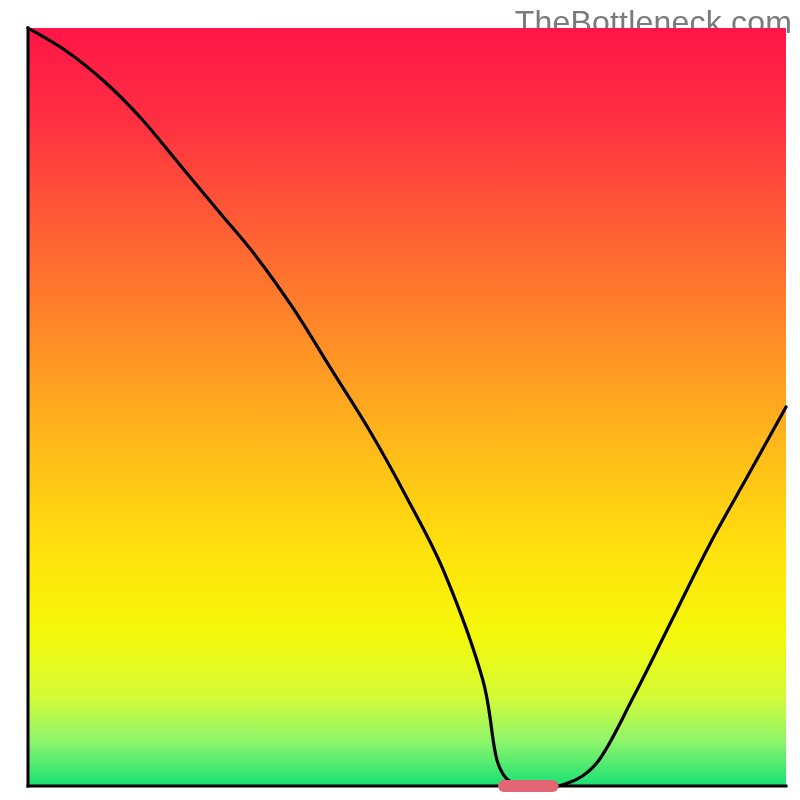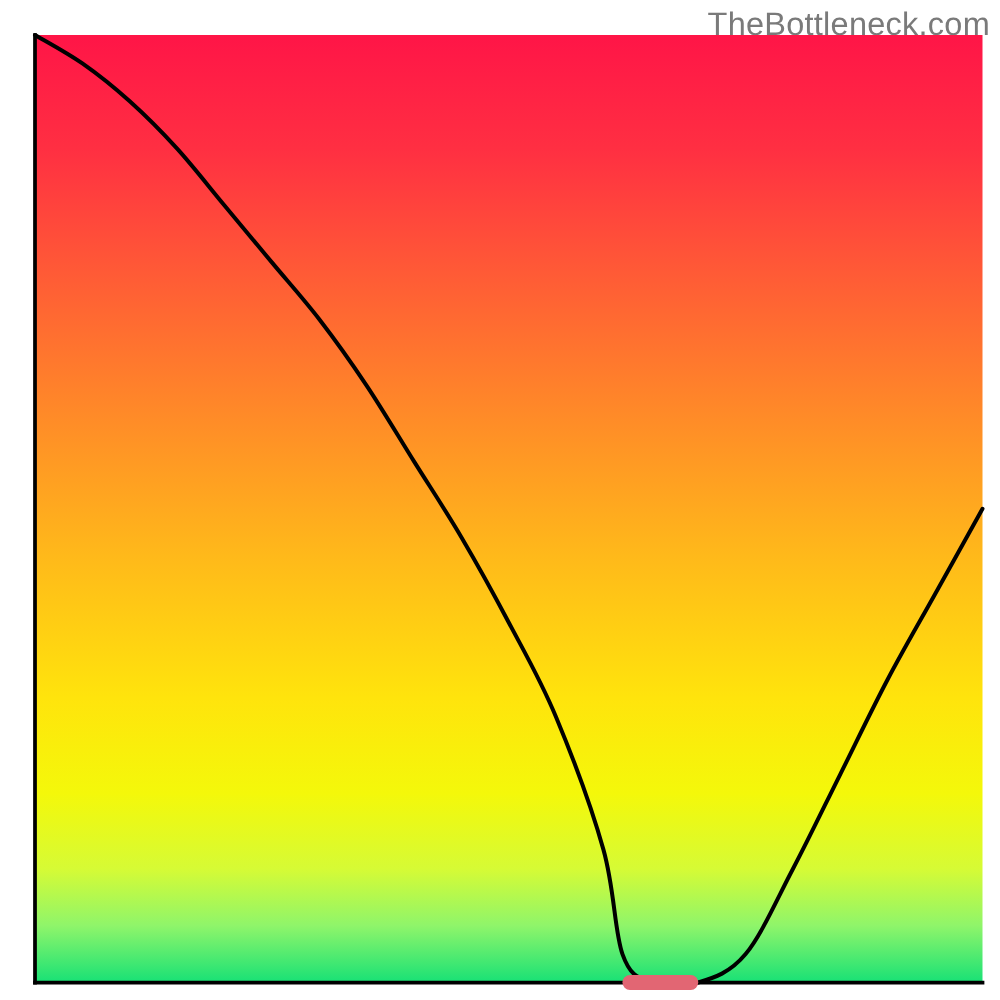--- a/index.html
+++ b/index.html
@@ -12,21 +12,21 @@
   }
   .container {
     position: relative;
     width: 800px;
     height: 800px;
   }
   .watermark {
     position: absolute;
     top: 4px;
     right: 8px;
-    font-size: 26px;
+    font-size: 32px;
     font-weight: 500;
     color: #7a7a7a;
     letter-spacing: 0.2px;
   }
   svg {
     position: absolute;
     left: 0;
     top: 0;
   }
 </style>

